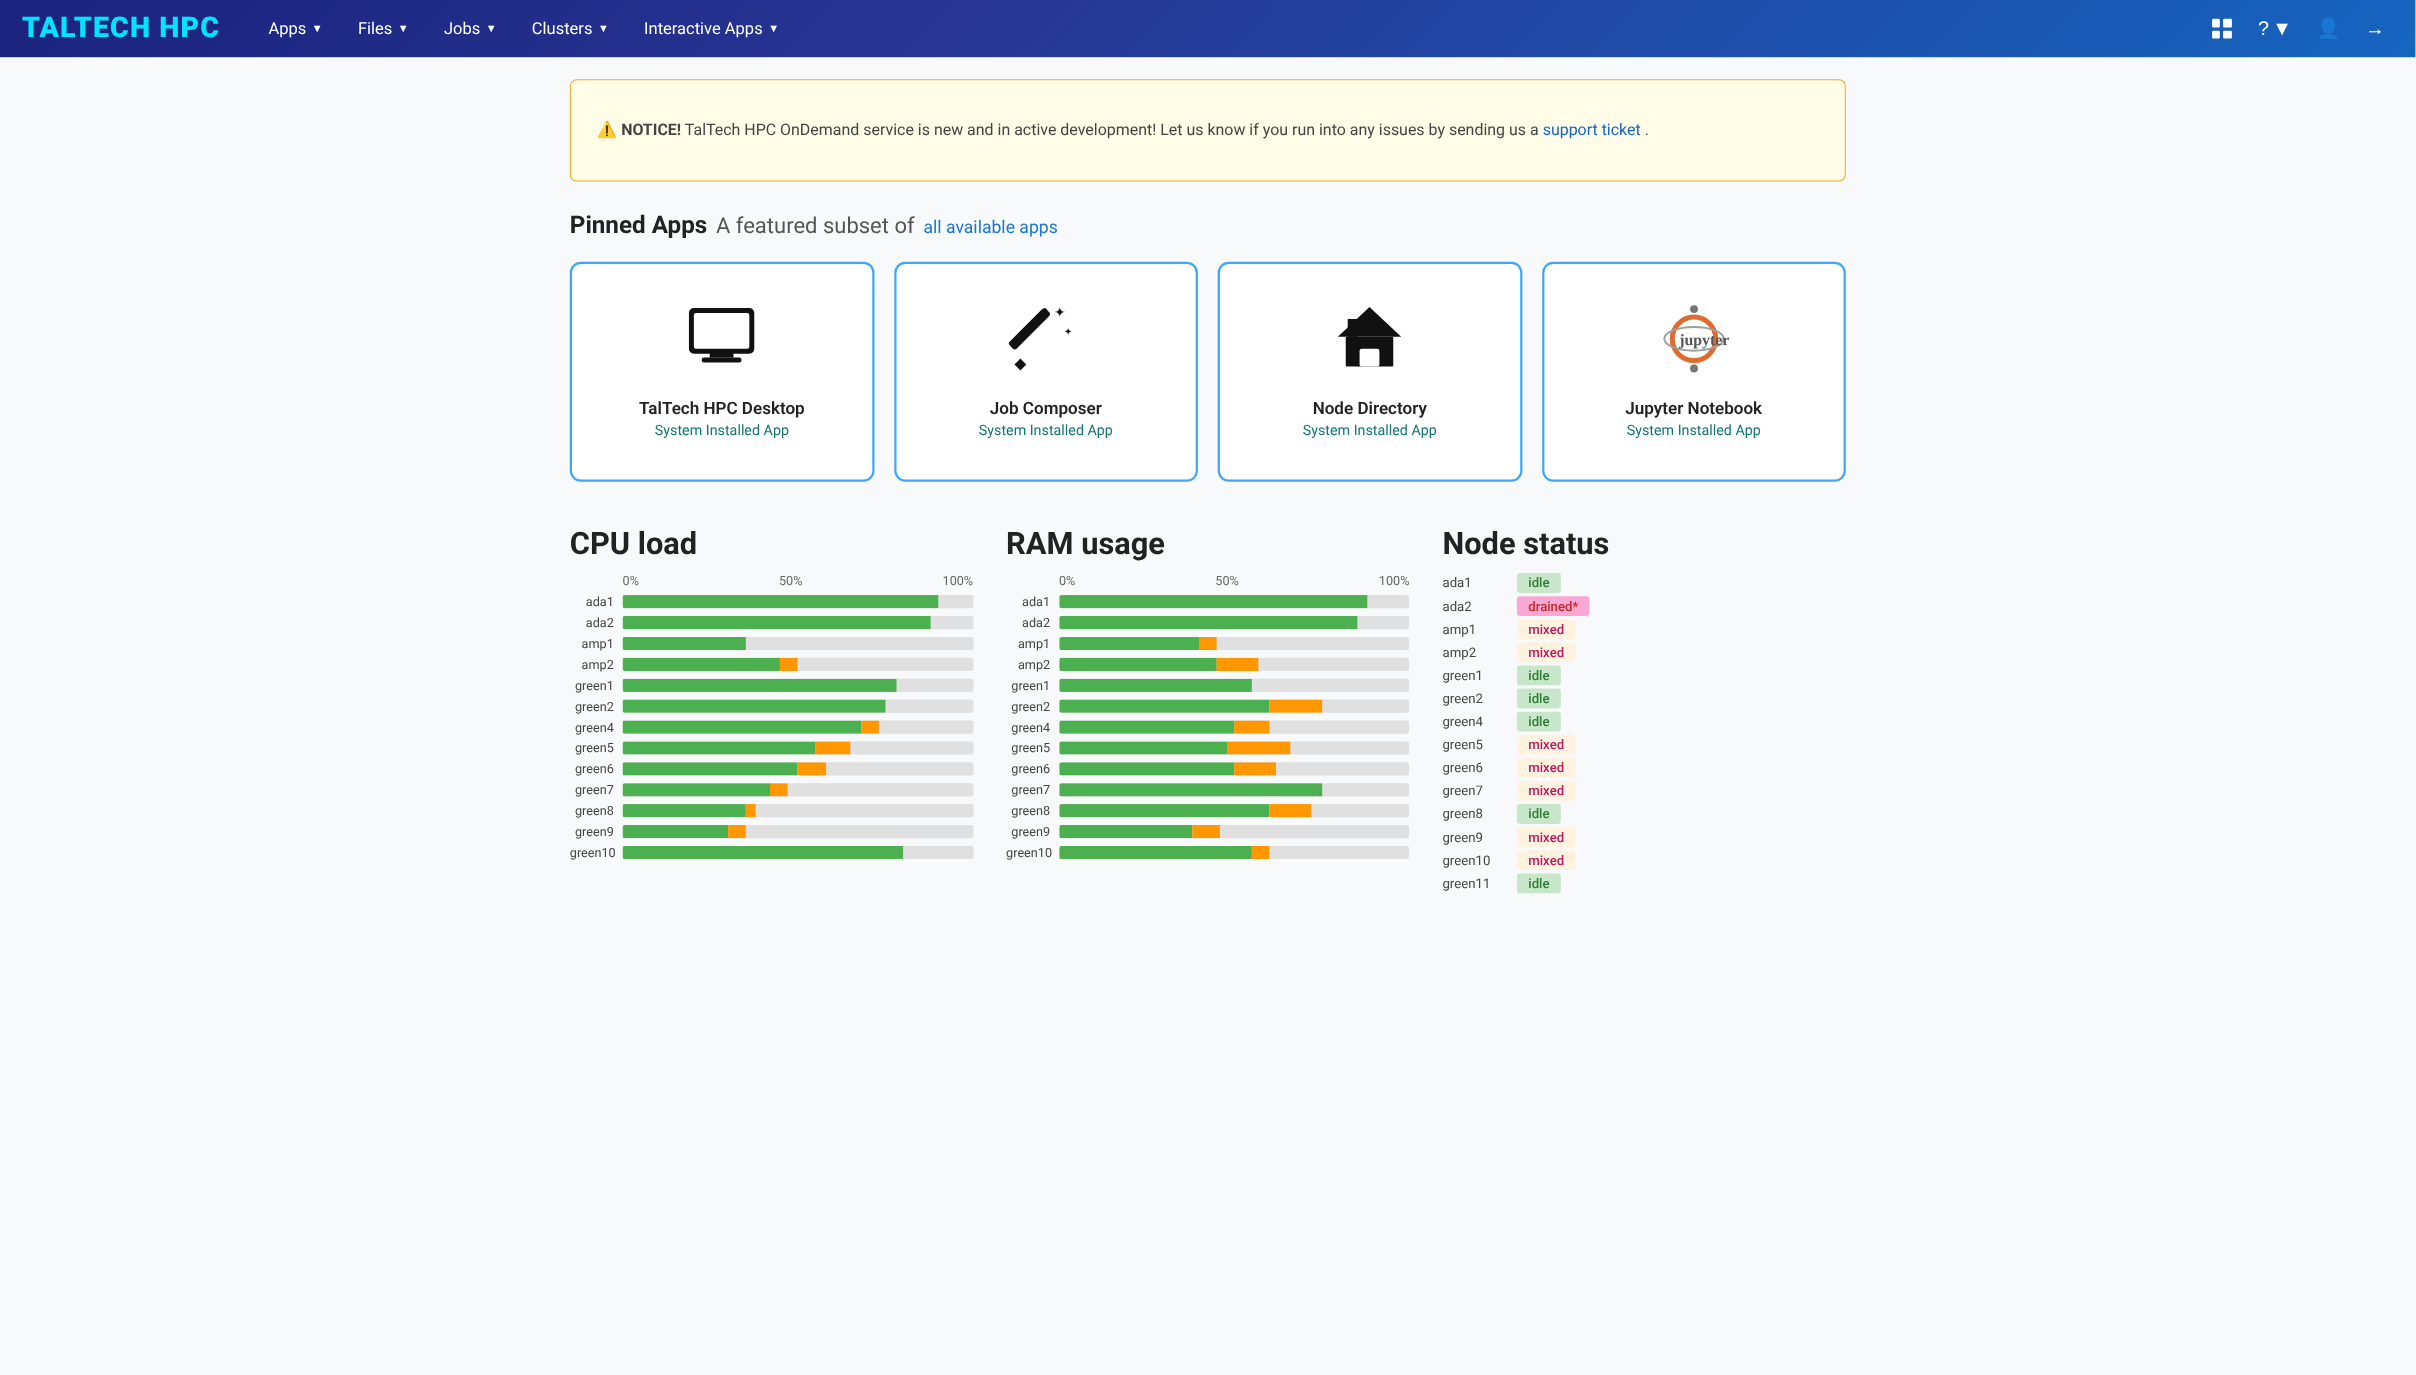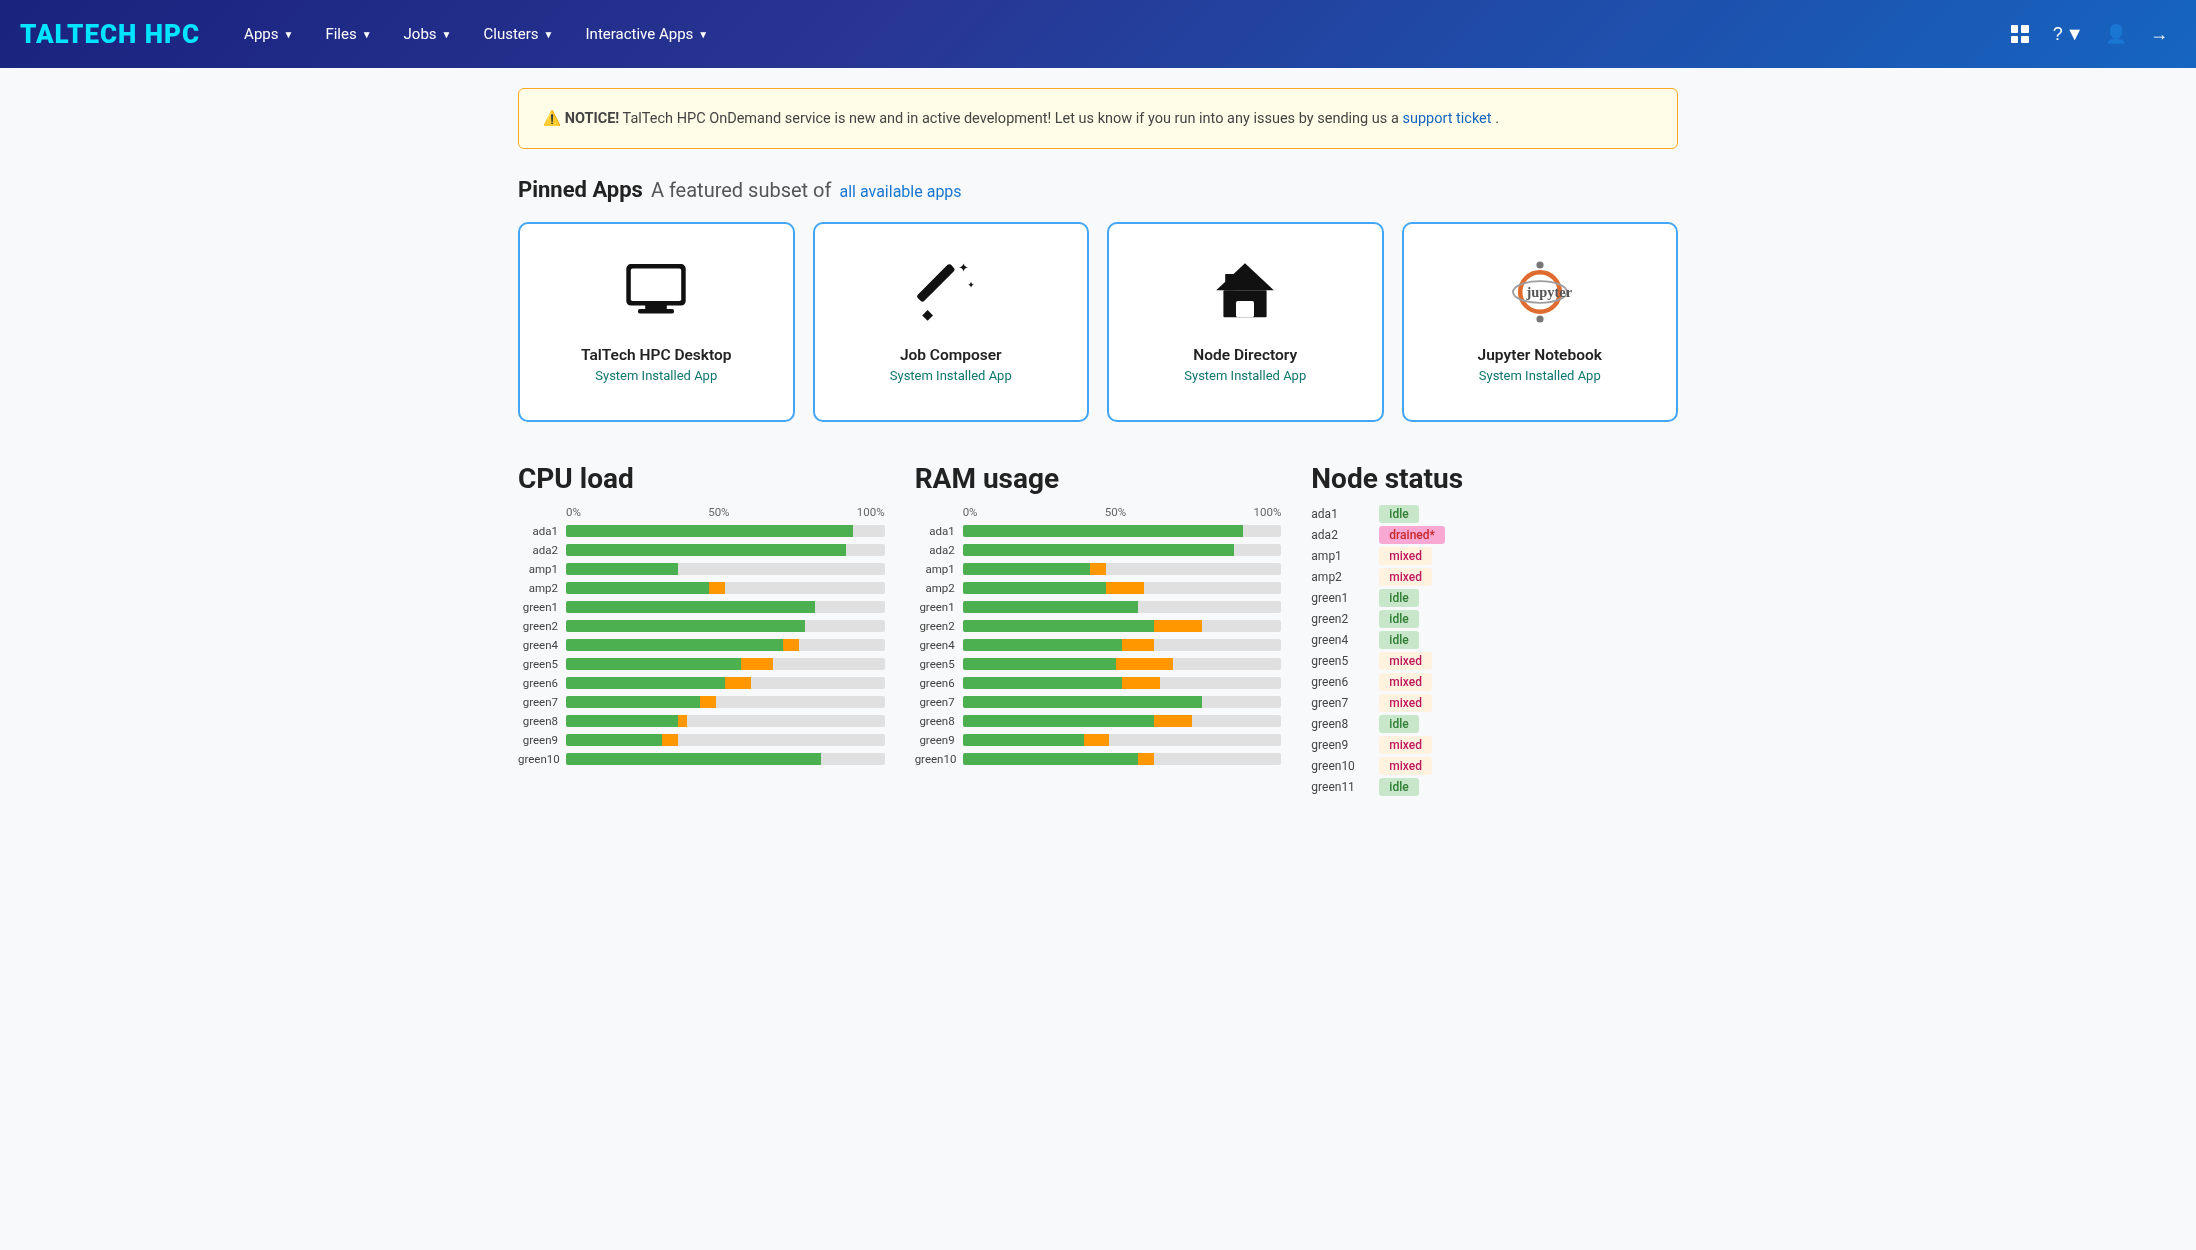--- a/index.html
+++ b/index.html
@@ -4,21 +4,21 @@
   <style>
     * { box-sizing: border-box; margin: 0; padding: 0; }
     body { font-family: -apple-system, BlinkMacSystemFont, 'Segoe UI', Roboto, sans-serif; background: #f8f9fa; color: #333; }
 
     
     .navbar {
       background: linear-gradient(135deg, #1a237e 0%, #283593 40%, #1565c0 100%);
       display: flex;
       align-items: center;
       padding: 0 20px;
-      height: 68px;
+      height: 52px;
       gap: 0;
       justify-content: center;
     }
     .navbar-brand {
       color: #00e5ff;
       font-size: 26px;
       font-weight: 900;
       letter-spacing: 1px;
       margin-right: 30px;
       white-space: nowrap;
@@ -73,21 +73,21 @@
       max-width: 1200px;
       margin: 0 auto;
       padding: 20px 20px;
     }
 
     
     .notice-banner {
       background: #fffde7;
       border: 1px solid #f9a825;
       border-radius: 6px;
-      padding: 18px 24px;
+      padding: 34px 24px;
       margin-bottom: 28px;
       font-size: 14.5px;
       line-height: 1.6;
       color: #444;
     }
     .notice-banner .notice-title { font-weight: 700; }
     .notice-banner a { color: #1565c0; text-decoration: none; }
 
     
     .section-title {

